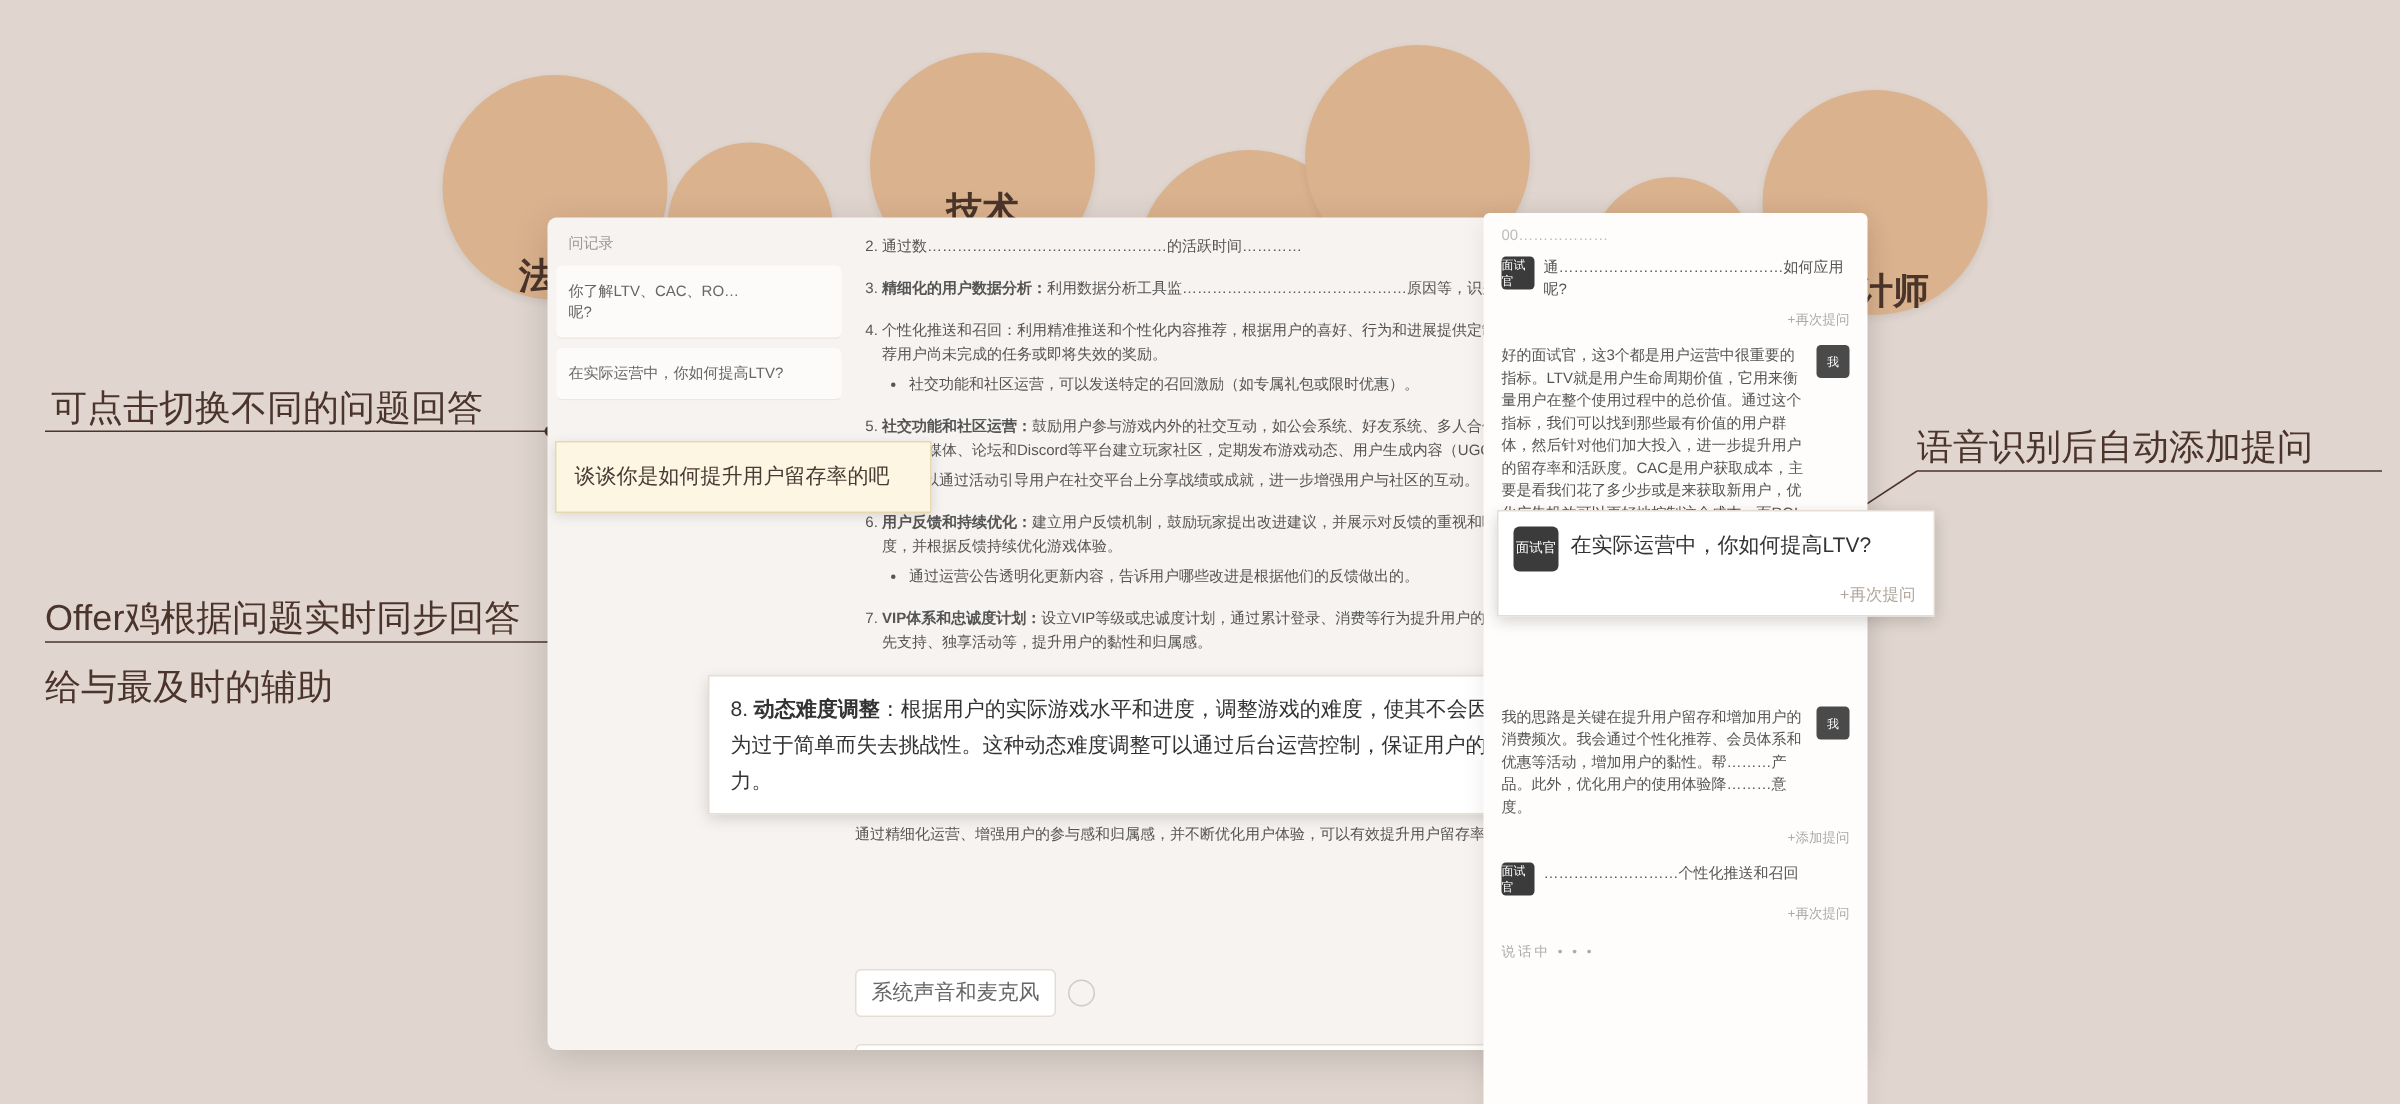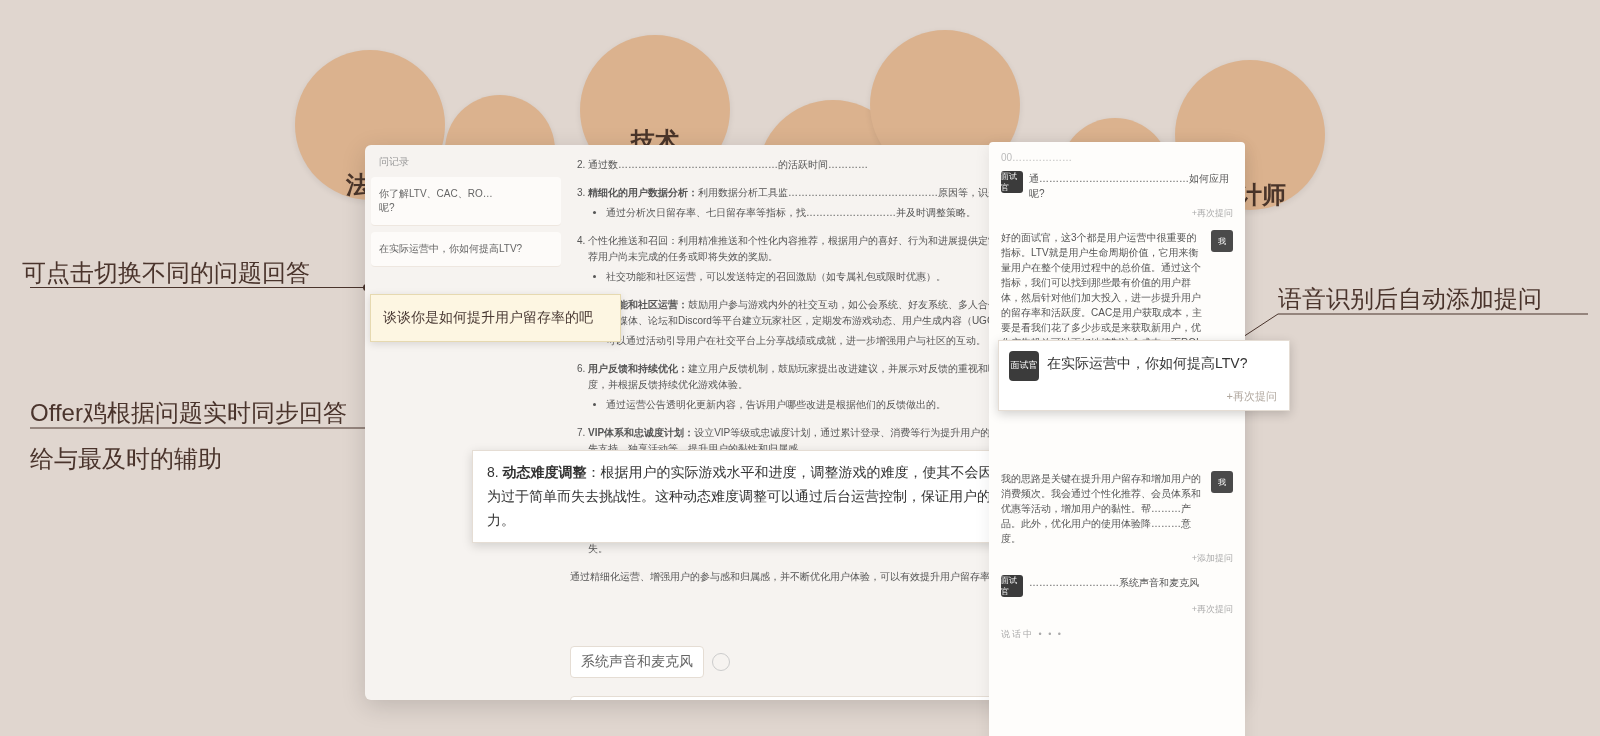--- a/index.html
+++ b/index.html
@@ -228,21 +228,21 @@
   <div class="bubble large" style="left:870px; top:30px;">
       <span>营销/销售</span>
     </div>
   <div class="bubble small" style="left:1060px; top:118px;">
       <span>会计</span>
     </div>
   <div class="bubble large" style="left:1175px; top:60px;">
       <span>设计师</span>
     </div>
 
-  <div class="annot" style="left:22px; top:250px;text-align:right;"><span>可点击切换不同的问题回答</span></div>
+  <div class="annot" style="left:34px; top:250px;text-align:right;"><span>可点击切换不同的问题回答</span></div>
   <div class="line" style="left:30px; top:287px; width:336px;"></div>
   <div class="dot" style="left:363px; top:284px;"></div>
 
   <div class="annot" style="left:30px; top:390px;">
     <div>Offer鸡根据问题实时同步回答</div>
     <div>给与最及时的辅助</div>
   </div>
   <svg class="connector" style="left:30px; top:427px; width:460px; height:60px;">
     <line x1="0" y1="1" x2="370" y2="1" stroke="#4a342c" stroke-width="1"></line>
     <line x1="370" y1="1" x2="450" y2="45" stroke="#4a342c" stroke-width="1"></line>
@@ -261,23 +261,21 @@
       <div style="padding:4px 8px 8px; color:#999;">问记录</div>
       <div class="side-item" style="white-space:pre-line;">你了解LTV、CAC、RO…
 呢?</div>
       <div class="side-item">在实际运营中，你如何提高LTV?</div>
 
     </div>
 
     <div class="main answer">
       <ol start="2" id="answer-list">
           <li value="2"><span style="font-weight: 600;"></span>通过数…………………………………………的活跃时间…………</li>
-          <li value="3"><span style="font-weight: 600;">精细化的用户数据分析：</span>利用数据分析工具监………………………………………原因等，识别用户流失的关键节点，并在这些节点上进行优化。<ul>
-              <li>通过分析次日留存率、七日留存率等指标，找………………………并及时调整策略。</li>
-            </ul></li>
+          <li value="3"><span style="font-weight: 600;">精细化的用户数据分析：</span>利用数据分析工具监………………………………………原因等，识别用户流失的关键节点，并在这些节点上进行优化。</li>
           <li value="4"><span style="font-weight: 400;">个性化推送和召回：</span>利用精准推送和个性化内容推荐，根据用户的喜好、行为和进展提供定制化的消息通知，确保推送内容具有吸引力。例如推荐用户尚未完成的任务或即将失效的奖励。<ul>
               <li>社交功能和社区运营，可以发送特定的召回激励（如专属礼包或限时优惠）。</li>
             </ul></li>
           <li value="5"><span style="font-weight: 600;">社交功能和社区运营：</span>鼓励用户参与游戏内外的社交互动，如公会系统、好友系统、多人合作任务等，增强用户的社交黏性。同时，运营方可以在社交媒体、论坛和Discord等平台建立玩家社区，定期发布游戏动态、用户生成内容（UGC）、活动信息等，增强用户的归属感。<ul>
               <li>可以通过活动引导用户在社交平台上分享战绩或成就，进一步增强用户与社区的互动。</li>
             </ul></li>
           <li value="6"><span style="font-weight: 600;">用户反馈和持续优化：</span>建立用户反馈机制，鼓励玩家提出改进建议，并展示对反馈的重视和响应。定期通过问卷调查或在线访谈了解用户的满意度，并根据反馈持续优化游戏体验。<ul>
               <li>通过运营公告透明化更新内容，告诉用户哪些改进是根据他们的反馈做出的。</li>
             </ul></li>
           <li value="7"><span style="font-weight: 600;">VIP体系和忠诚度计划：</span>设立VIP等级或忠诚度计划，通过累计登录、消费等行为提升用户的VIP等级，并为高等级用户提供额外的专属奖励、优先支持、独享活动等，提升用户的黏性和归属感。</li>
@@ -334,21 +332,21 @@
     <div style="height:70px;"></div>
 
     <div class="msg right">
       <div class="avatar me">我</div>
       <div class="msgtext">我的思路是关键在提升用户留存和增加用户的消费频次。我会通过个性化推荐、会员体系和优惠等活动，增加用户的黏性。帮………产品。此外，优化用户的使用体验降………意度。</div>
     </div>
     <div class="again">+添加提问</div>
 
     <div class="msg">
       <div class="avatar">面试官</div>
-      <div class="msgtext">………………………系统声音和麦克风</div>
+      <div class="msgtext">………………………个性化推送和召回</div>
     </div>
     <div class="again">+再次提问</div>
 
     <div class="typing">说话中 • • •</div>
   </div>
 
   <div class="chat-highlight">
     <div class="row">
       <div class="chip">面试官</div>
       <div style="padding-top:4px;">在实际运营中，你如何提高LTV?</div>

